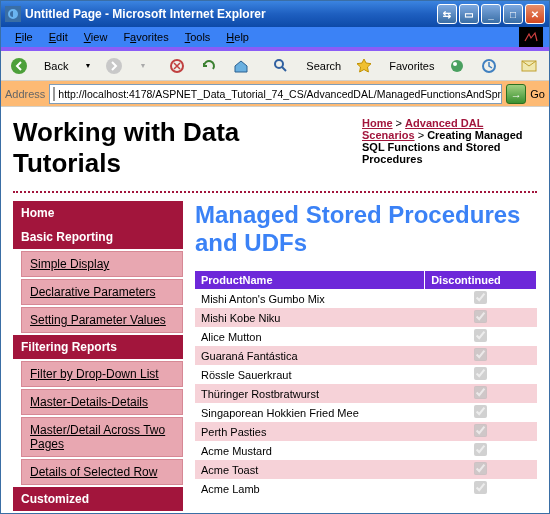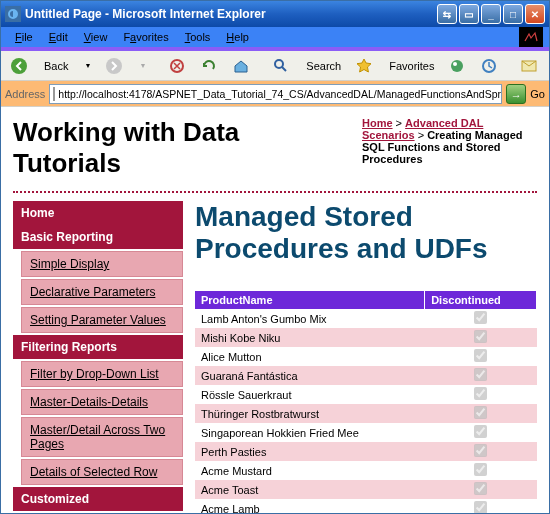--- a/index.html
+++ b/index.html
@@ -26,21 +26,21 @@
 .content { height: 456px; overflow: auto; background:#fff; padding: 10px 12px; position: relative; }
 .page-head { font-family: "Trebuchet MS", sans-serif; font-size: 26px; font-weight: bold; color: #000; margin-bottom: 4px; }
 .breadcrumb { float: right; width: 175px; font-size: 11px; font-family: "Trebuchet MS",sans-serif; margin-top:-40px; }
 .breadcrumb .lnk { color: #a2153c; font-weight: bold; text-decoration: underline; }
 .dotted { border-top: 2px dotted #a2153c; margin: 8px 0; }
 .layout { display:flex; gap: 12px; }
 .sidebar { width: 170px; }
 .nav-header { background: #a2153c; color: #fff; padding: 5px 8px; font-weight:bold; font-family:"Trebuchet MS",sans-serif; font-size:12px; }
 .nav-sub { background: #e8a7b1; margin: 2px 0 2px 8px; padding: 5px 8px; border: 1px solid #d68895; font-family:"Trebuchet MS",sans-serif; font-size:12px;text-decoration:underline; }
 .main { flex:1; }
-.main-title { font-family:"Trebuchet MS",sans-serif; font-size: 28px; font-weight: bold; color:#0c4a6e; margin-bottom:26px; }
+.main-title { font-family:"Trebuchet MS",sans-serif; font-size: 24px; font-weight: bold; color:#3b82f6; margin-bottom:14px; }
 table.data { border-collapse: collapse; width: 100%; font-size: 11px; font-family: Verdana, sans-serif;}
 table.data th { background:#6d28d9; color:#fff; padding:3px 6px; font-weight:bold; text-align:left; border-right:1px solid #fff;}
 table.data td { padding: 2px 6px; }
 table.data tr.alt td { background: #f6d2d8; }
 table.data td.chk { text-align:center; }
 table.data input[type=checkbox]{ accent-color:#999; }
 .statusbar { background:#f0f0ea; border-top:1px solid #d4d0c8; height:24px; display:flex; align-items:center; padding:0 6px; justify-content:space-between;}
 .statusbar .zone { display:flex; align-items:center; gap:4px; }
 .small-ico { width:14px; height:14px; display:inline-block; }
 </style>
@@ -224,21 +224,21 @@
       <div class="main-title">Managed Stored Procedures and UDFs</div>
       <table class="data">
         <thead>
             <tr>
           <th>ProductName</th>
           <th>Discontinued</th>
         </tr>
           </thead>
         <tbody id="tbody">
             <tr>
-              <td>Lamb Anton's Gumbo Mix</td>
+              <td>Mishi Anton's Gumbo Mix</td>
               <td class="chk"><input type="checkbox" disabled="" checked="" style=""></td>
             </tr>
             <tr class="alt">
               <td>Mishi Kobe Niku</td>
               <td class="chk"><input type="checkbox" disabled="" checked="" style=""></td>
             </tr>
             <tr>
               <td>Alice Mutton</td>
               <td class="chk"><input type="checkbox" disabled="" checked="" style=""></td>
             </tr>

